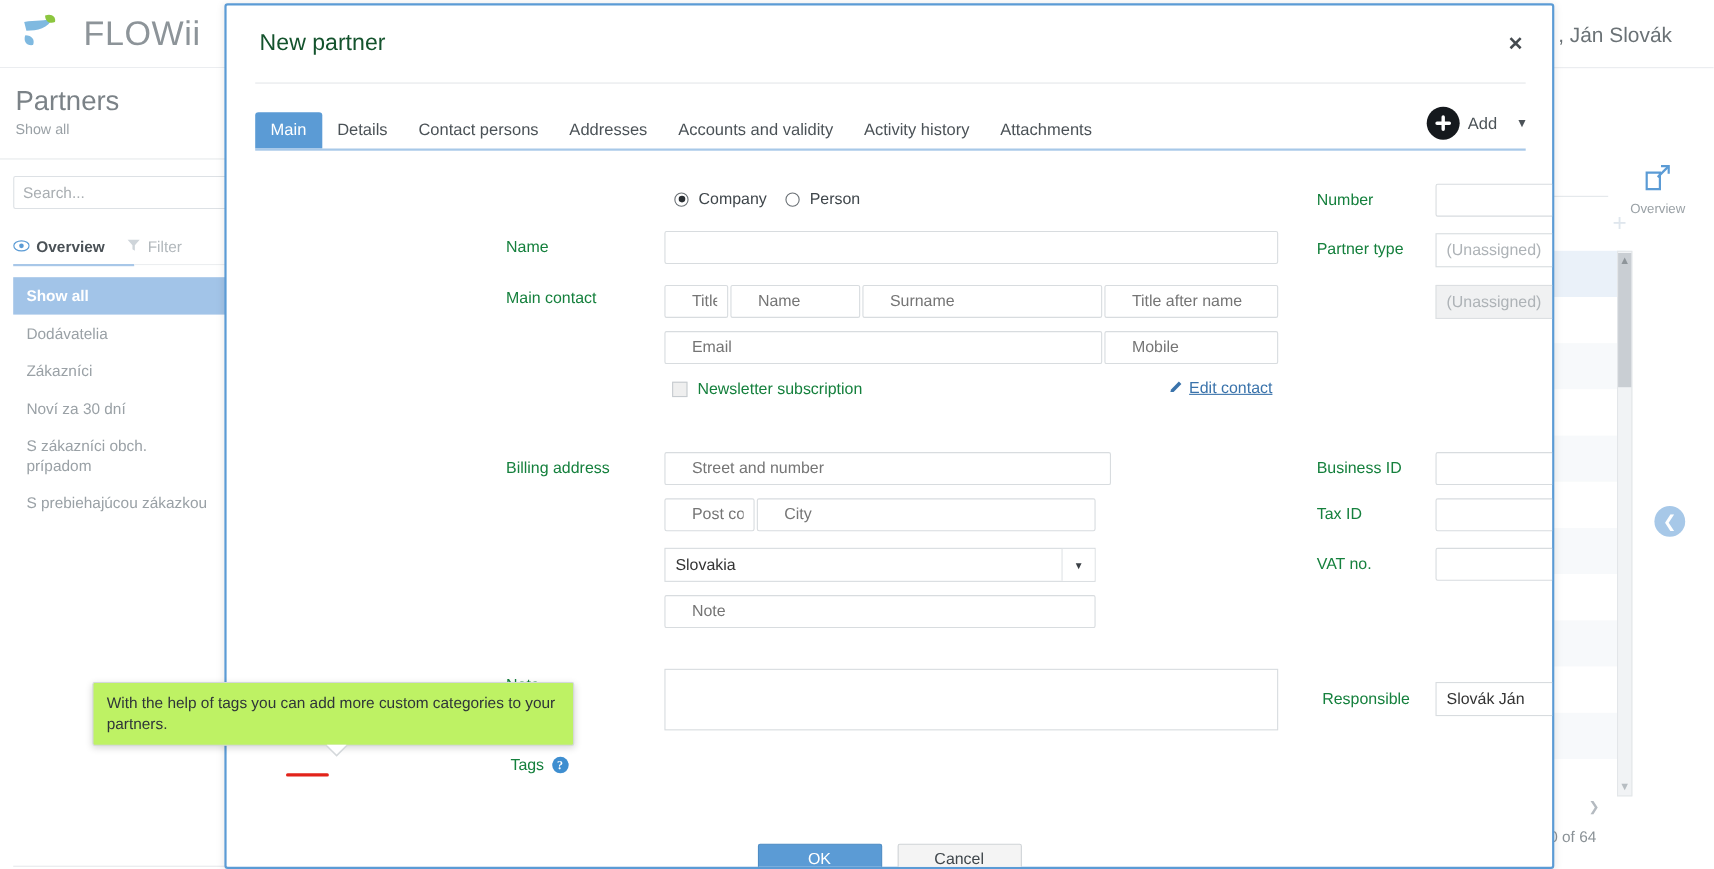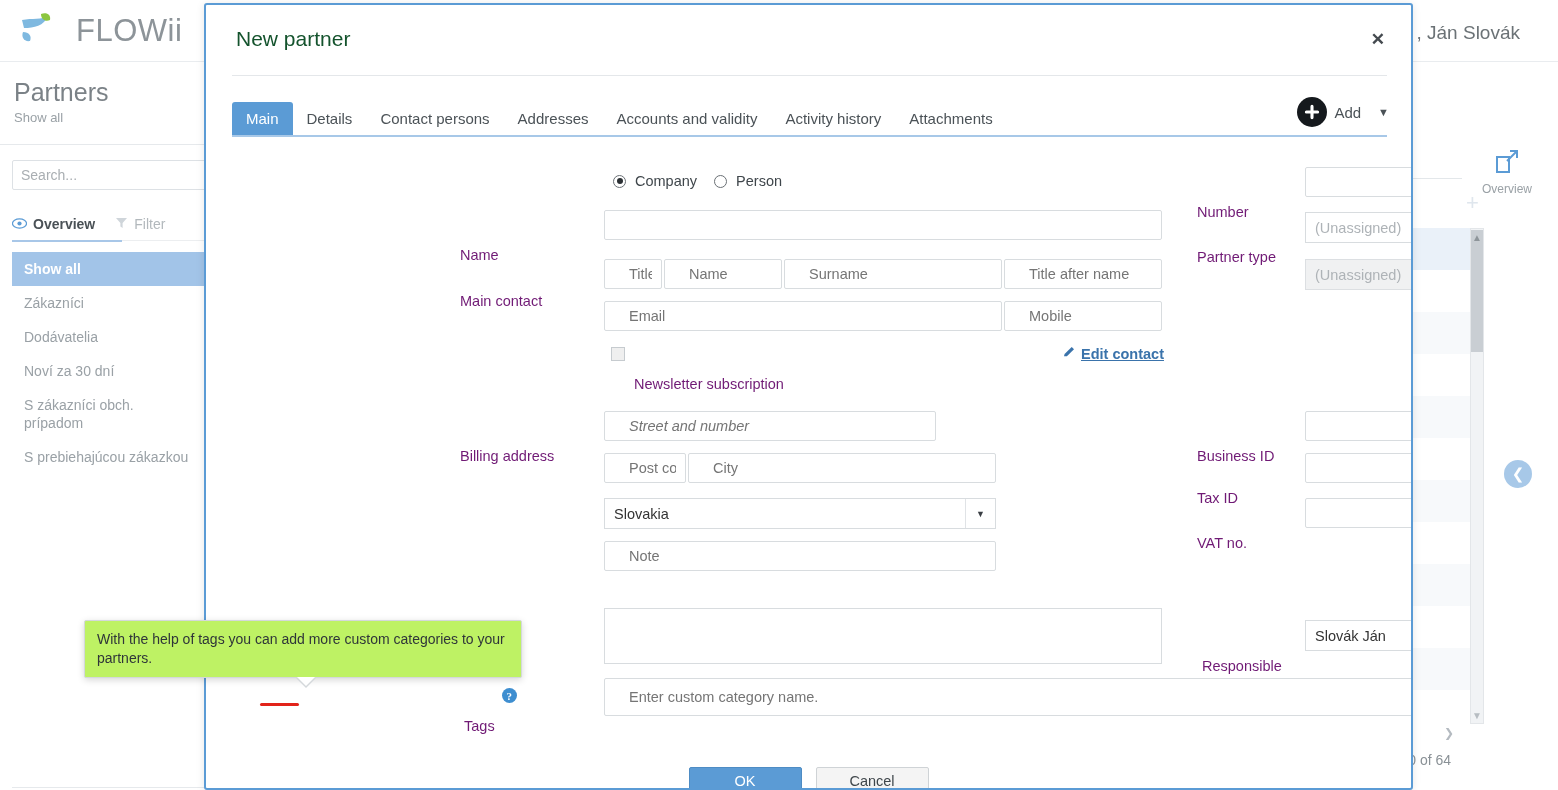--- a/index.html
+++ b/index.html
@@ -119,21 +119,21 @@
   }
   .add-circle {
     width:30px; height:30px; border-radius:50%; background:#15191d;
     display:flex; align-items:center; justify-content:center;
   }
   .add-label { font-size:15px; color:#4b5257; }
   .add-caret { font-size:11px; color:#4b5257; margin-left:10px; }
 
   
   .form { position:absolute; left:0; top:140px; width:1205px; height:600px; }
-  .lbl { font-size:14.5px; color:#701a75;margin-top:30px; }
+  .lbl { font-size:14.5px; color:#15803d; }
   .inp {
     border:1px solid #d8dcdf; background:#ffffff; border-radius:2px;
     font-size:14.5px; color:#333; padding:0 9px; height:30px; line-height:28px;
     font-family:"Liberation Sans", sans-serif;
   }
   .inp.ph { color:#aeb3b7;padding-left:24px; }
   .sel {
     position:relative; border:1px solid #d8dcdf; background:#fff; height:31px;
     display:flex; align-items:center;
   }
@@ -241,22 +241,22 @@
             </svg>
           </span>
           <span>Filter</span>
         </div>
       </div>
       <div class="side-tab-underline"></div>
       <div class="side-tab-underline2"></div>
 
       <div class="side-list">
         <div class="side-item active">Show all</div>
+        <div class="side-item">Dodávatelia</div>
         <div class="side-item">Zákazníci</div>
-        <div class="side-item">Dodávatelia</div>
         <div class="side-item">Noví za 30 dní</div>
         <div class="side-item">S zákazníci obch. prípadom</div>
         <div class="side-item">S prebiehajúcou zákazkou</div>
       </div>
 
       <div class="side-foot-div"></div>
 
     </div>
 
     <div class="bg-hline"></div>
@@ -338,51 +338,50 @@
       <input class="inp ph" style="position: absolute; left: 398px; top: 114px; width: 58px;" placeholder="Title">
       <input class="inp ph" style="position: absolute; left: 458px; top: 114px; width: 118px;" placeholder="Name">
       <input class="inp ph" style="position: absolute; left: 578px; top: 114px; width: 218px;" placeholder="Surname">
       <input class="inp ph" style="position: absolute; left: 798px; top: 114px; width: 158px;" placeholder="Title after name">
 
       <input class="inp ph" style="position: absolute; left: 398px; top: 156px; width: 398px;" placeholder="Email">
       <input class="inp ph" style="position: absolute; left: 798px; top: 156px; width: 158px;" placeholder="Mobile">
 
       <span class="chk" style="position:absolute;left:405px;top:202px;"></span>
       <span class="lbl" style="position:absolute;left:428px;top:201px;">Newsletter subscription</span>
-      <span style="position:absolute;left:856px;top:200px;display:flex;align-items:center;gap:5px;font-weight:bold;">
+      <span style="position:absolute;left:856px;top:200px;display:flex;gap:5px;">
         <span>
           <svg width="14" height="14" viewBox="0 0 14 14">
             <path d="M2 11.3 L2.6 9 L9.7 1.9 L12 4.2 L4.9 11.3 Z" fill="#3a73ab"></path>
           </svg>
         </span>
         <span class="edit-contact">Edit contact</span>
       </span>
 
       <div class="lbl" style="position:absolute;left:254px;top:273px;">Billing address</div>
-      <input class="inp ph" style="position: absolute; left: 398px; top: 266px; width: 332px; font-style: italic;" placeholder="Street and number">
+      <input class="inp ph" style="position: absolute; left: 398px; top: 266px; width: 406px;" placeholder="Street and number">
       <input class="inp ph" style="position: absolute; left: 398px; top: 308px; width: 82px;" placeholder="Post code">
       <input class="inp ph" style="position: absolute; left: 482px; top: 308px; width: 308px;" placeholder="City">
 
       <div class="sel" style="position:absolute;left:398px;top:353px;width:392px;">
         <span class="sel-val">Slovakia</span>
         <span class="sel-arrow">▼</span>
       </div>
 
       <input class="inp ph" style="position: absolute; left: 398px; top: 396px; width: 392px;" placeholder="Note">
 
       <div class="lbl" style="position:absolute;left:254px;top:470px;">Note</div>
       <div style="position:absolute;left:398px;top:463px;width:558px;height:56px;">
         <textarea class="ta" style=""></textarea>
       </div>
 
       <div style="position:absolute;left:258px;top:543px;display:flex;align-items:flex-start;gap:7px;">
         <span class="lbl">Tags</span>
         <span class="help-ic">?</span>
       </div>
-      <input class="inp ph" style="position: absolute; left: 398px; top: 533px; width: 918px; height: 38px; line-height: 36px;" placeholder="Enter custom category name.">
 
       <div class="lbl" style="position:absolute;left:991px;top:29px;">Number</div>
       <input class="inp" style="position: absolute; left: 1099px; top: 22px; width: 218px;" value="">
 
       <div class="lbl" style="position:absolute;left:991px;top:74px;">Partner type</div>
       <div class="sel" style="position:absolute;left:1099px;top:67px;width:218px;">
         <span class="sel-val ph">(Unassigned)</span>
 
       </div>
 

